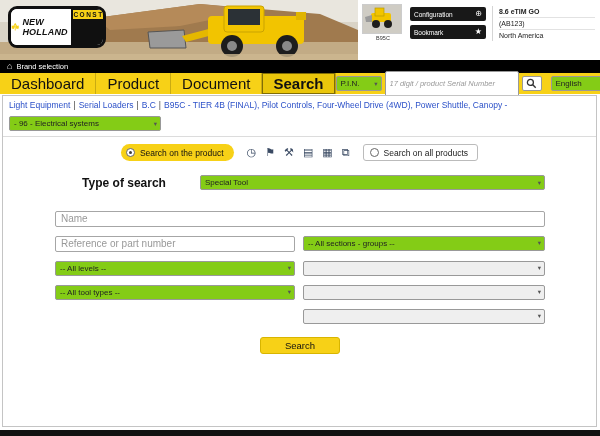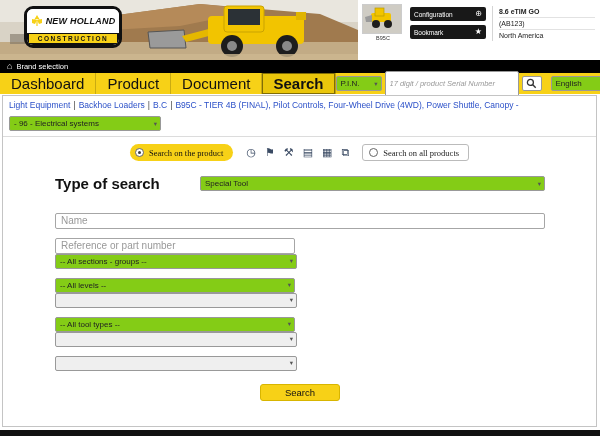--- a/index.html
+++ b/index.html
@@ -3,22 +3,22 @@
 <meta charset="utf-8">
 <style>
   * { box-sizing: border-box; margin: 0; padding: 0; }
   html,body { width:600px; height:436px; }
   body { font-family:"Liberation Sans", sans-serif; background:#fff; overflow:hidden; }
   .page { position:relative; width:600px; height:436px; background:#fff; overflow:hidden; }
 
   
   .header { position:relative; height:60px; background:#fff; }
   .photo { position:absolute; left:0; top:0; width:358px; height:60px; overflow:hidden; }
-  .logo { position:absolute; left:24px; top:6px; width:98px; height:42px; border:3px solid #101010;
-          border-radius:9px; background:#fff; overflow:hidden; display:flex; flex-direction:column; z-index:5; }
+  .logo { position:absolute; left:8px; top:6px; width:98px; height:42px; border:3px solid #101010;
+          border-radius:9px; background:#fff; overflow:hidden; display:flex; flex-direction:row; z-index:5; }
   .logo-top { flex:1; display:flex; align-items:center; justify-content:center; gap:3px; background:#fff; }
   .logo-title { font-size:9px; font-weight:bold; font-style:italic; color:#111; letter-spacing:0.2px; }
   .logo-bottom { background:#101010; padding:1px 2px 2px; }
   .logo-sub { display:block; background:#f7d117; color:#111; font-size:6.5px; font-weight:bold;
               text-align:center; letter-spacing:1.5px; padding:1px 0; }
   .header-right { position:absolute; left:358px; top:0; width:242px; height:60px; background:#fff;
                   display:flex; align-items:flex-start; }
   .thumb-wrap { margin:4px 2px 0 4px; width:42px; }
   .thumb { width:40px; height:30px; background:linear-gradient(#d8d5cf,#b9b2a6); border:1px solid #ccc; overflow:hidden; }
   .thumb-caption { font-size:5.5px; color:#333; text-align:center; margin-top:1px; }
@@ -58,43 +58,43 @@
 
   
   .content { position:absolute; top:95px; left:2px; width:595px; height:332px;
              border:1px solid #c4c4c4; background:#fff; }
   .crumb-area { padding:4px 6px 5px; border-bottom:1px solid #dcdcdc; }
   .breadcrumb { font-size:8.5px; line-height:11px; }
   .crumb-link { color:#2b50c8; text-decoration:none; cursor:pointer; }
   .crumb-sep { color:#444; margin:0 3px; }
   .section-sel { width:152px; margin-top:5px; }
 
-  .toolbar { display:flex; align-items:center; justify-content:center; gap:13px; margin-top:7px;font-family:Liberation Serif, serif; }
+  .toolbar { display:flex; align-items:center; justify-content:center; gap:13px; margin-top:7px; }
   .scope-pill { background:#f7d117; border-radius:10px; height:17px; display:flex; align-items:center;
                 gap:5px; padding:0 10px 0 5px; font-size:8.5px; color:#111; cursor:pointer; }
   .scope-box { border:1px solid #bbb; border-radius:3px; height:17px; display:flex; align-items:center;
                gap:5px; padding:0 9px 0 6px; font-size:8.5px; color:#222; cursor:pointer; }
   .radio { width:9px; height:9px; border:1px solid #666; border-radius:50%; background:#fff;
            position:relative; flex:0 0 auto; }
   .radio.checked::after { content:""; position:absolute; left:2px; top:2px; right:2px; bottom:2px;
                           border-radius:50%; background:#3c3c3c; }
   .tool-icons { display:flex; align-items:center; gap:9px; }
   .ticon { font-size:11px; line-height:1; color:#3a4a63; cursor:pointer; }
 
   
   .form { margin:14px 0 0 52px; width:490px; }
   .type-row { display:flex; align-items:center; }
-  .type-label { width:145px; text-align:left; font-size:15px; font-weight:bold; color:#111; padding-right:7px; }
+  .type-label { width:145px; text-align:center; font-size:12px; font-weight:bold; color:#111; padding-right:7px; }
   .type-sel { width:345px; }
   .inp { border:1px solid #a6a6a6; border-radius:2px; height:16px; font-size:10px; padding:0 5px;
          color:#333; font-family:"Liberation Sans", sans-serif; }
   .inp::placeholder { color:#999; }
   .name-row { margin-top:18px; }
   .name-inp { width:490px; }
-  .two-col { display:flex; justify-content:space-between; margin-top:9px;flex-direction:column; }
+  .two-col { display:flex; justify-content:space-between; margin-top:9px; }
   .col-l { width:240px; }
   .col-r { width:242px; }
   .search-btn { display:block; margin:13px auto 0; width:80px; height:17px; background:#f7d117;
                 border:1px solid #d8b500; border-radius:3px; font-size:9.5px; color:#111;
                 font-family:"Liberation Sans", sans-serif; cursor:pointer; }
 
   .footer { position:absolute; left:0; bottom:0; width:600px; height:6px; background:#111; }
 </style>
 </head>
 <body>
@@ -202,21 +202,21 @@
         <span>English</span>
         <span class="chev">▾</span>
       </div>
     </div>
   </div>
 
   <div class="content">
 
     <div class="crumb-area">
       <div class="breadcrumb">
-        <a class="crumb-link">Light Equipment</a><span class="crumb-sep">|</span><a class="crumb-link">Backhoe Loaders</a><span class="crumb-sep">|</span><a class="crumb-link">B.C</a><span class="crumb-sep">|</span><a class="crumb-link">B95C - TIER 4B (FINAL), Pilot Controls, Four-Wheel Drive (4WD), Power Shuttle, Canopy -</a>
+        <a class="crumb-link">Light Equipment</a><span class="crumb-sep">|</span><a class="crumb-link">Serial Loaders</a><span class="crumb-sep">|</span><a class="crumb-link">B.C</a><span class="crumb-sep">|</span><a class="crumb-link">B95C - TIER 4B (FINAL), Pilot Controls, Four-Wheel Drive (4WD), Power Shuttle, Canopy -</a>
       </div>
       <div class="sel section-sel">
         <span>- 96 - Electrical systems</span>
         <span class="chev">▾</span>
       </div>
     </div>
 
     <div class="toolbar">
       <div class="scope-pill">
         <span class="radio checked"></span>

